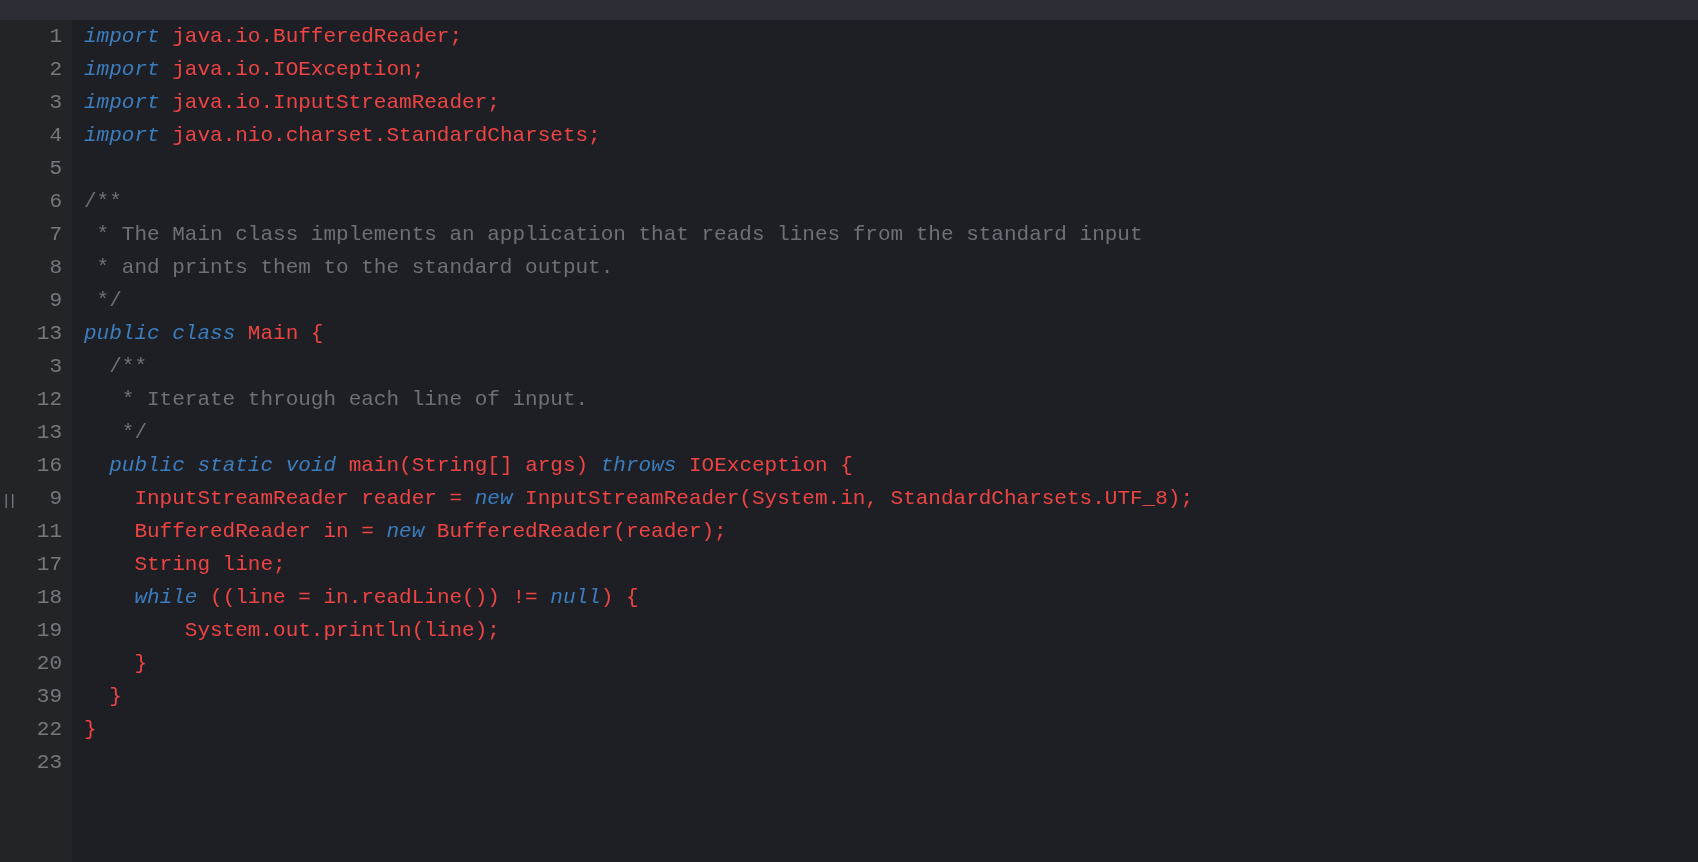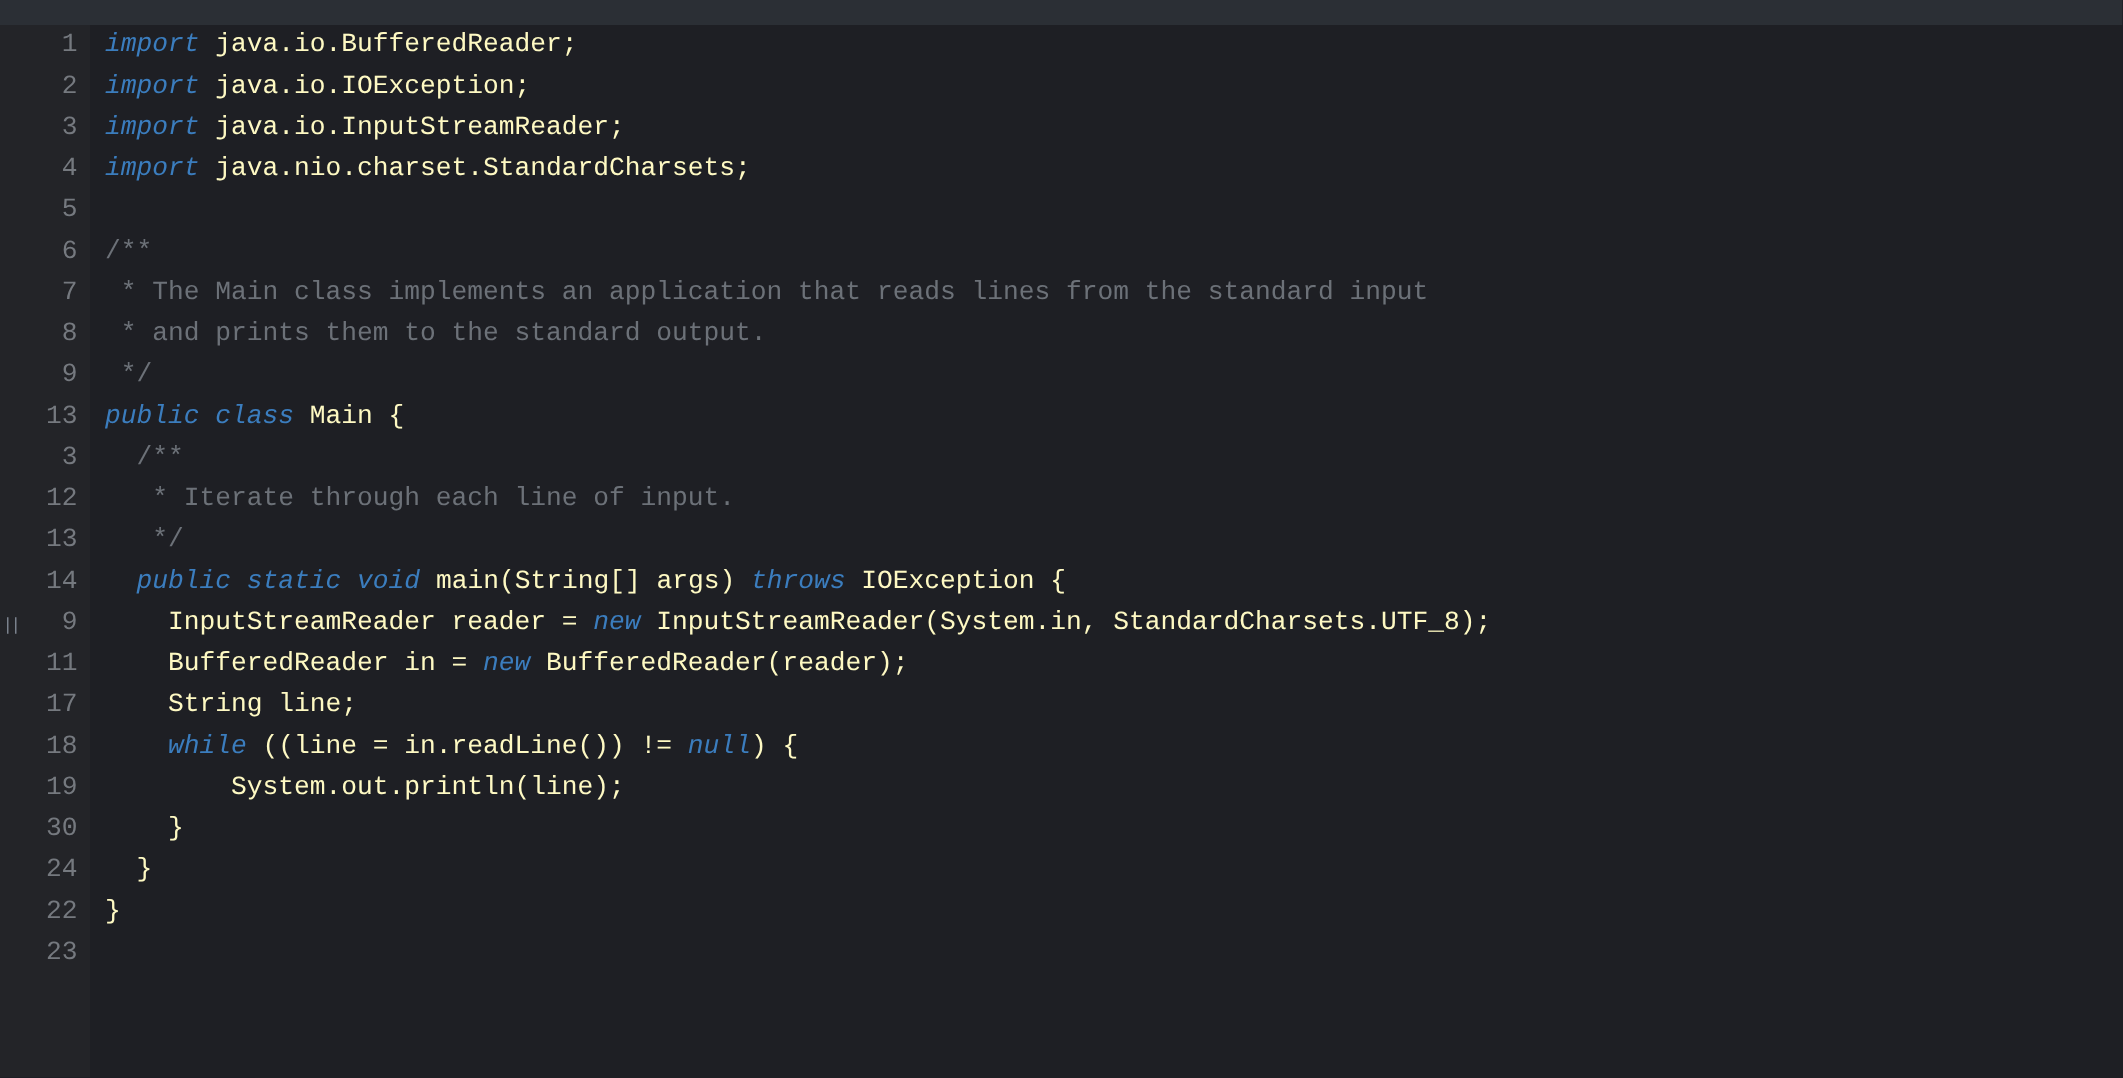--- a/index.html
+++ b/index.html
@@ -43,21 +43,21 @@
   .gutter .ln { height: 33px; }
   .code {
     flex: 1;
     padding-left: 12px;
     white-space: pre;
     position: relative;
   }
   .code .line { height: 33px; }
   .kw { color: #3B7DBE; font-style: italic; }      
   .cm { color: #6C7178; }      
-  .pl { color: #fef9c3; }
+  .pl { color: #ef4444; }
 </style>
 </head>
 <body>
 
 <div class="topbar"></div>
 
 <div class="handle">||</div>
 
 <div class="editor">
   <div class="gutter" id="gutter">
@@ -67,25 +67,25 @@
       <div class="ln">4</div>
       <div class="ln">5</div>
       <div class="ln">6</div>
       <div class="ln">7</div>
       <div class="ln">8</div>
       <div class="ln">9</div>
       <div class="ln">13</div>
       <div class="ln">3</div>
       <div class="ln">12</div>
       <div class="ln">13</div>
-      <div class="ln">14</div>
+      <div class="ln">16</div>
       <div class="ln">9</div>
       <div class="ln">11</div>
       <div class="ln">17</div>
       <div class="ln">18</div>
       <div class="ln">19</div>
-      <div class="ln">30</div>
-      <div class="ln">24</div>
+      <div class="ln">20</div>
+      <div class="ln">39</div>
       <div class="ln">22</div>
       <div class="ln">23</div>
     </div>
   <div class="code" id="code"><div class="line"><span class="kw">import</span><span class="pl"> java.io.BufferedReader;</span></div><div class="line"><span class="kw">import</span><span class="pl"> java.io.IOException;</span></div><div class="line"><span class="kw">import</span><span class="pl"> java.io.InputStreamReader;</span></div><div class="line"><span class="kw">import</span><span class="pl"> java.nio.charset.StandardCharsets;</span></div><div class="line"><span class="pl"></span></div><div class="line"><span class="cm">/**</span></div><div class="line"><span class="cm"> * The Main class implements an application that reads lines from the standard input</span></div><div class="line"><span class="cm"> * and prints them to the standard output.</span></div><div class="line"><span class="cm"> */</span></div><div class="line"><span class="kw">public</span><span class="pl"> </span><span class="kw">class</span><span class="pl"> Main {</span></div><div class="line"><span class="cm">  /**</span></div><div class="line"><span class="cm">   * Iterate through each line of input.</span></div><div class="line"><span class="cm">   */</span></div><div class="line"><span class="pl">  </span><span class="kw">public</span><span class="pl"> </span><span class="kw">static</span><span class="pl"> </span><span class="kw">void</span><span class="pl"> main(String[] args) </span><span class="kw">throws</span><span class="pl"> IOException {</span></div><div class="line"><span class="pl">    InputStreamReader reader = </span><span class="kw">new</span><span class="pl"> InputStreamReader(System.in, StandardCharsets.UTF_8);</span></div><div class="line"><span class="pl">    BufferedReader in = </span><span class="kw">new</span><span class="pl"> BufferedReader(reader);</span></div><div class="line"><span class="pl">    String line;</span></div><div class="line"><span class="pl">    </span><span class="kw">while</span><span class="pl"> ((line = in.readLine()) != </span><span class="kw">null</span><span class="pl">) {</span></div><div class="line"><span class="pl">        System.out.println(line);</span></div><div class="line"><span class="pl">    }</span></div><div class="line"><span class="pl">  }</span></div><div class="line"><span class="pl">}</span></div><div class="line"><span class="pl"></span></div></div>
 </div>
 
 </body></html>

